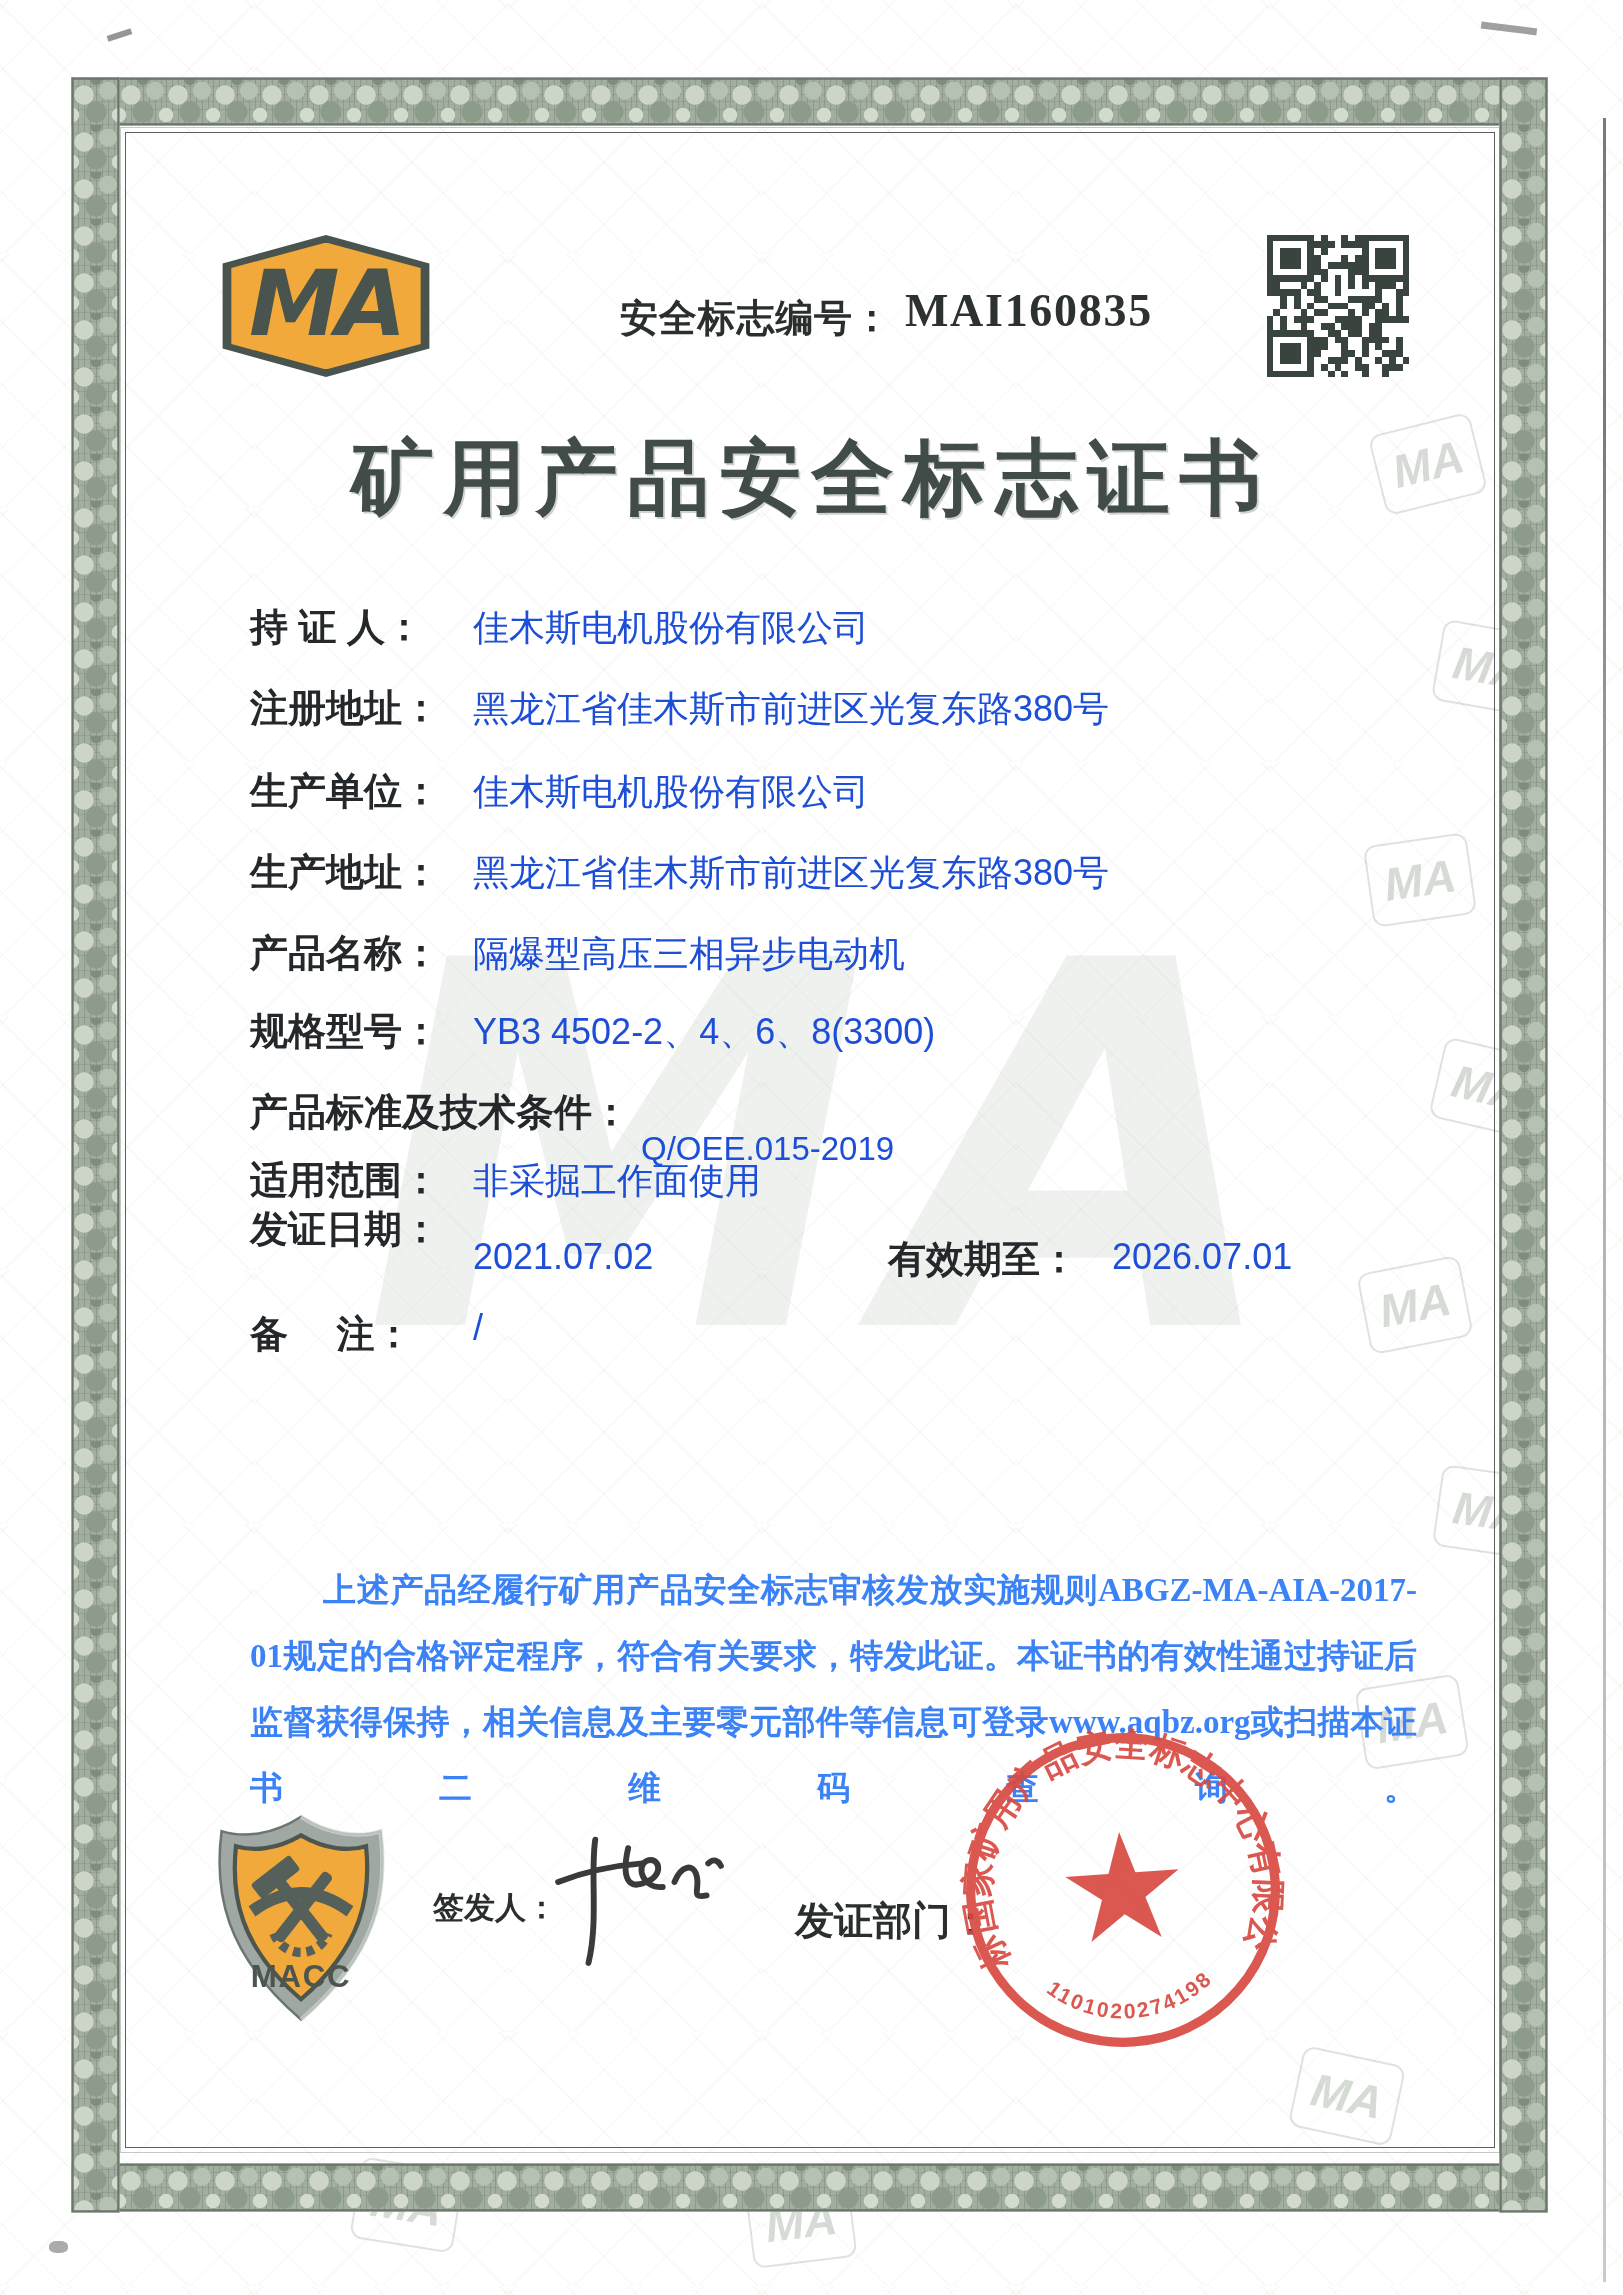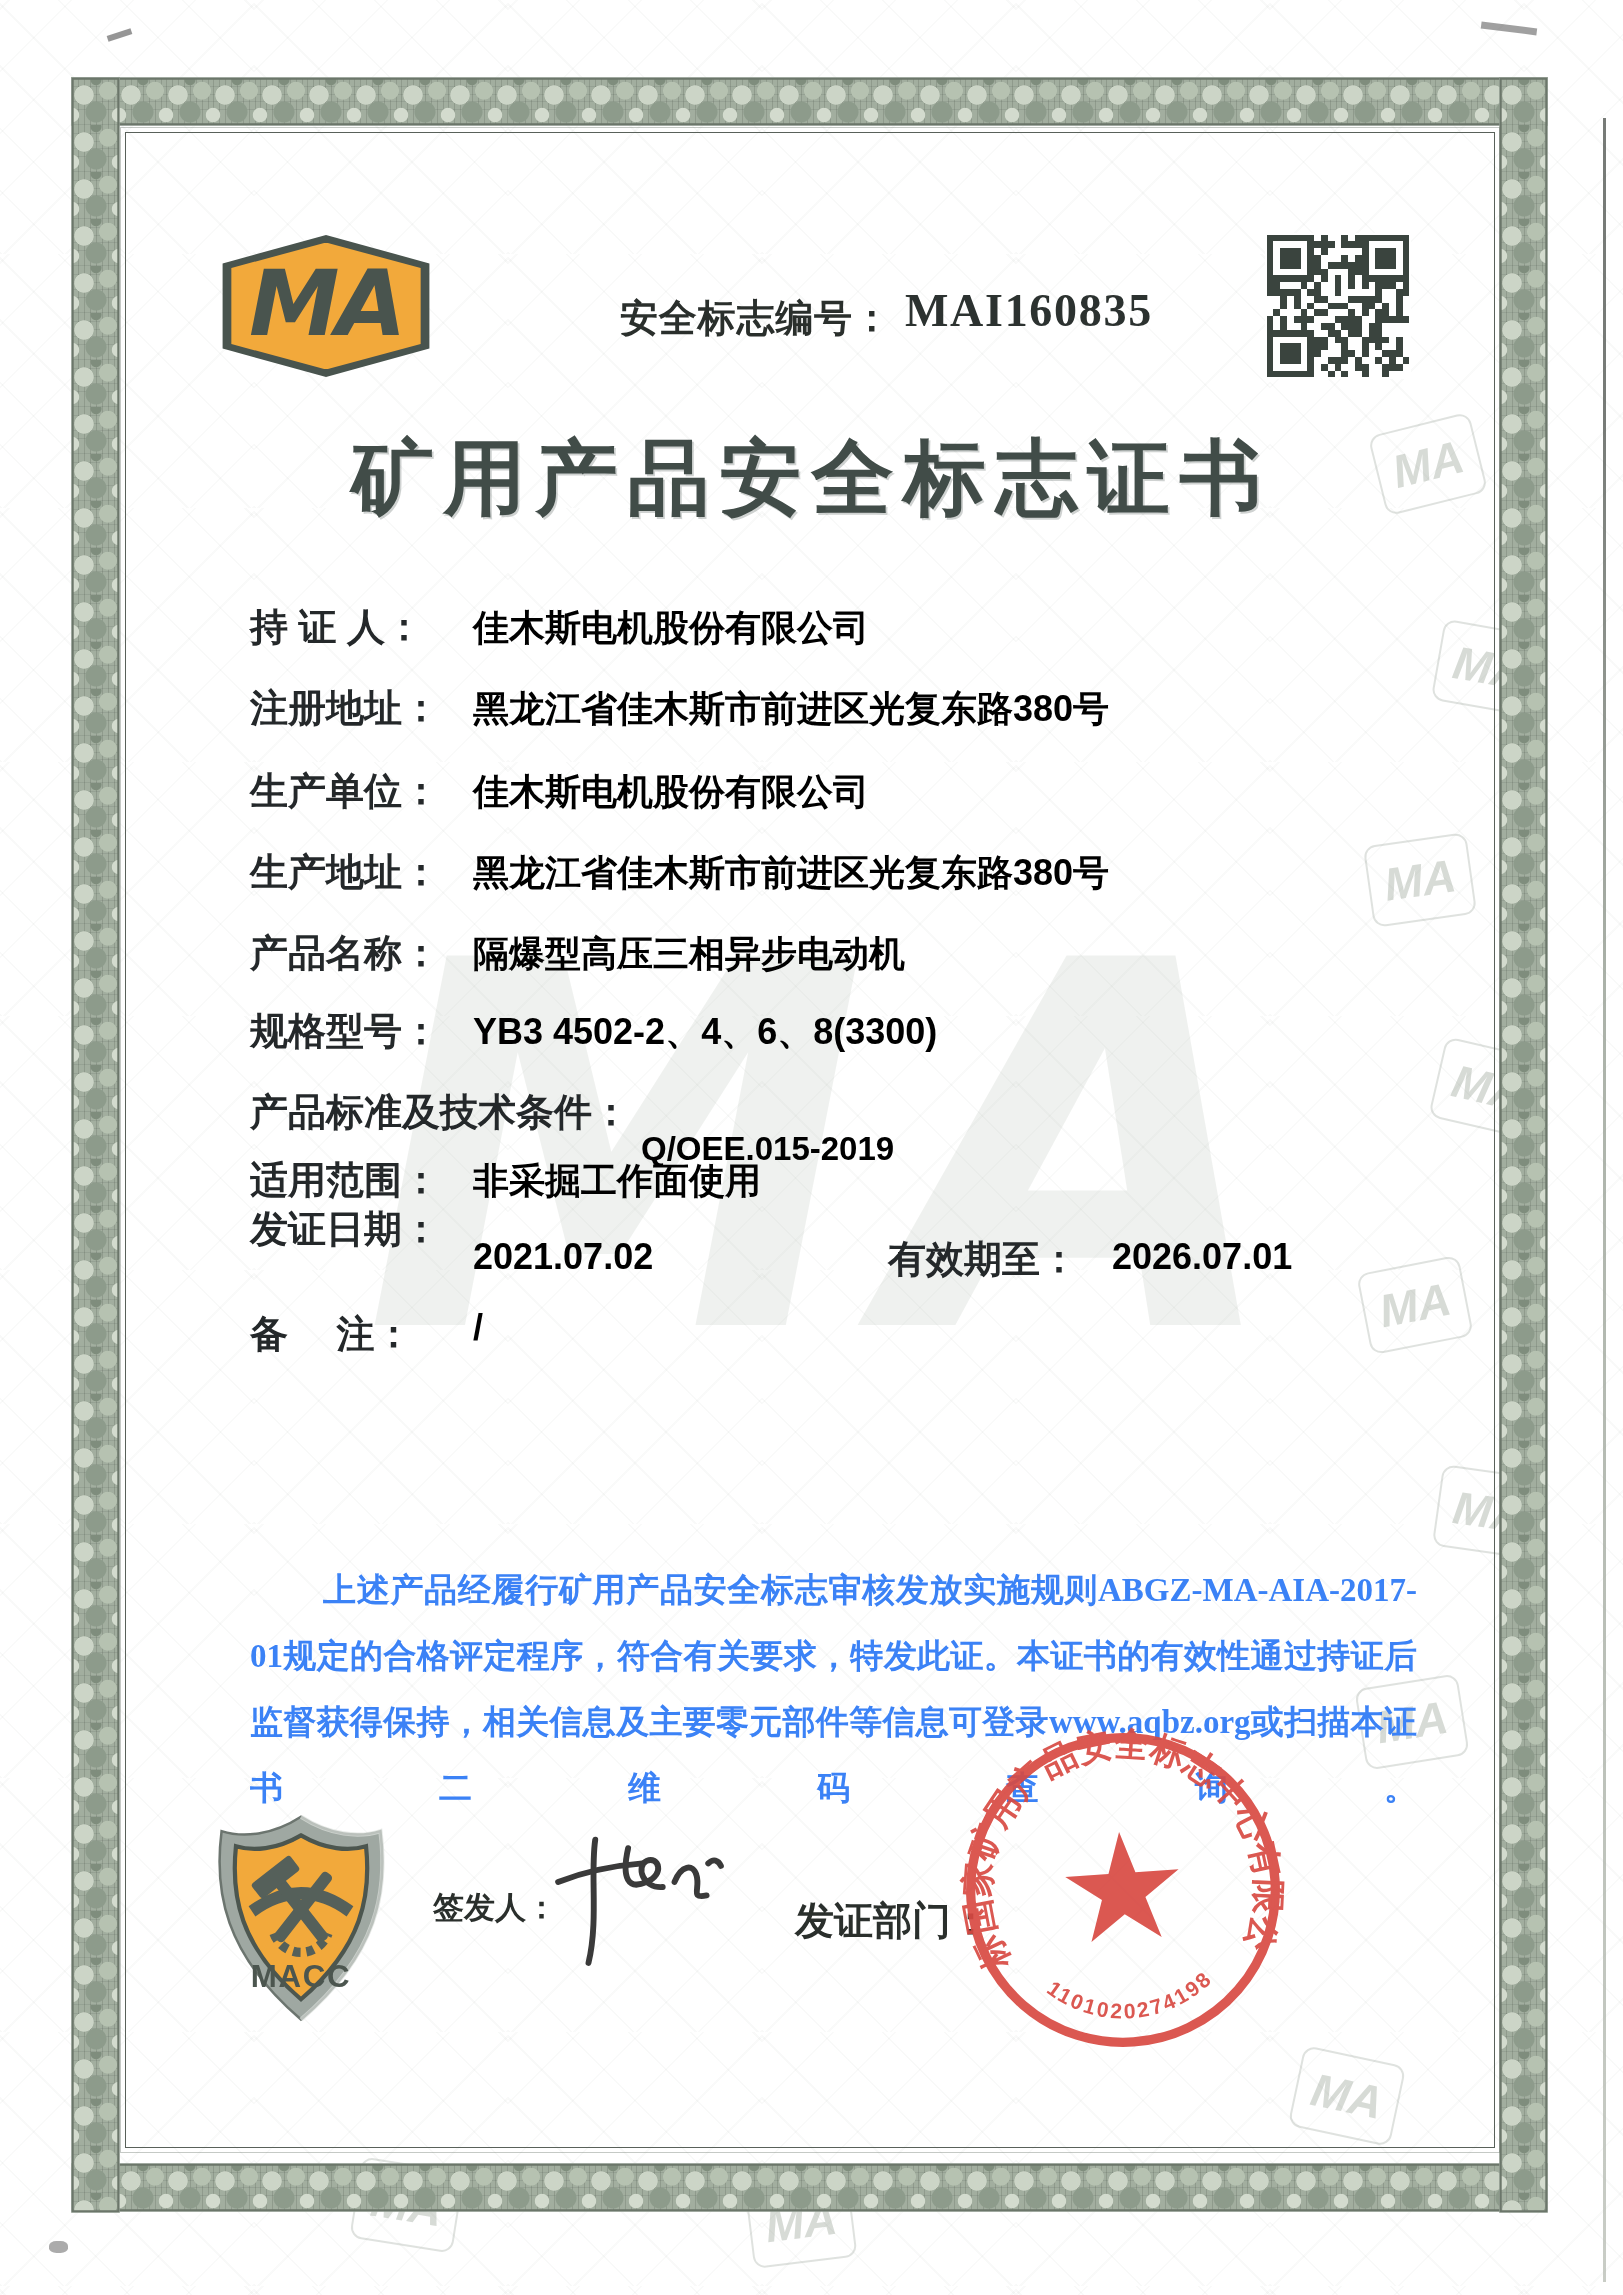--- a/index.html
+++ b/index.html
@@ -82,21 +82,21 @@
   
   #certificate-title{
     position:absolute;left:0;right:0;top:424px;z-index:3;text-align:center;
     font-family:"Liberation Serif","DejaVu Serif",serif;font-weight:bold;
     font-size:82px;letter-spacing:10px;color:#414c48;
     text-shadow:1.7px 1.7px 0 rgba(65,76,72,.25);
   }
 
   
   .flabel{position:absolute;left:250px;z-index:3;font-size:38px;font-weight:bold;color:#24282a;white-space:pre;}
-  .fvalue{position:absolute;left:473px;z-index:3;font-size:36px;font-weight:bold;color:#000000;white-space:pre;}
+  .fvalue{position:absolute;left:473px;z-index:3;font-size:36px;font-weight:normal;color:#1d4ed8;white-space:pre;}
   .fsmall{font-size:33px;letter-spacing:0;}
 
   
   #certificate-statement{
     position:absolute;left:250px;top:1524px;width:1167px;z-index:3;
     font-family:"Liberation Serif","DejaVu Serif",serif;font-weight:600;
     font-size:33px;line-height:66px;color:#3b82f6;
     text-align:justify;text-align-last:justify;text-indent:73px;
   }
 

